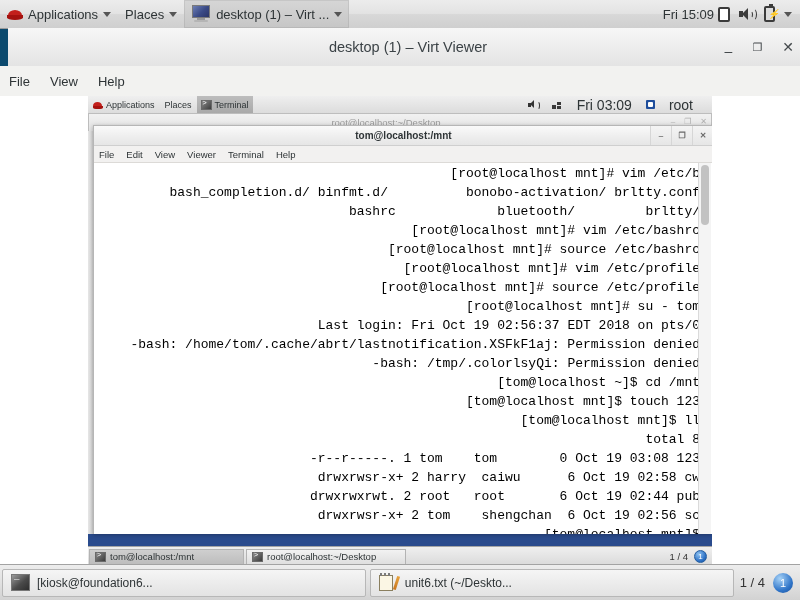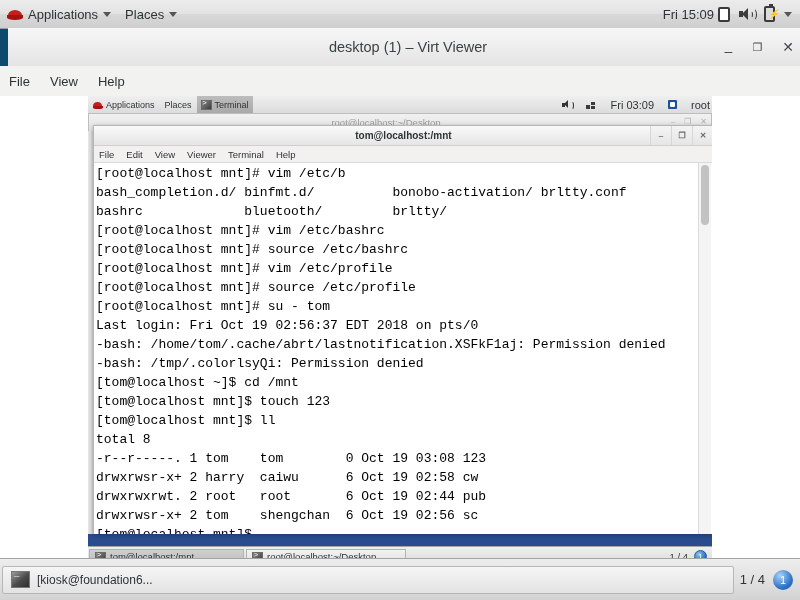--- a/index.html
+++ b/index.html
@@ -2,21 +2,21 @@
 <html><head>
 <meta charset="utf-8">
 <style>
   html,body{margin:0;padding:0;}
   body{
     width:800px;height:600px;overflow:hidden;
     font-family:"Liberation Sans",sans-serif;
     background:#ffffff;
     -webkit-font-smoothing:antialiased;
   }
-  .screen{position:relative;width:800px;height:600px;background:#0c4a6e;}
+  .screen{position:relative;width:800px;height:600px;background:#0c4a6e;text-align:right;}
 
   
   .host-panel{
     position:absolute;left:0;top:0;width:800px;height:28px;
     background:linear-gradient(to bottom,#ececec 0%,#e3e3e3 48%,#d8d8d8 52%,#cfcfcf 100%);
     border-bottom:1px solid #9a9a9a;
     display:flex;align-items:center;
     font-size:13px;color:#2e3436;
   }
   .host-panel .item{display:flex;align-items:center;height:28px;padding:0 7px;gap:5px;cursor:default;}
@@ -116,21 +116,21 @@
     border-bottom:1px solid #9d9d9d;
     display:flex;align-items:center;font-size:9px;color:#2e3436;
   }
   .g-panel .gi{display:flex;align-items:center;height:17px;padding:0 5px;gap:3px;cursor:default;}
   .g-panel .gi.win{background:linear-gradient(to bottom,#bdbdbd,#a9a9a9);padding:0 4px;}
   .g-redhat{width:10px;height:10px;position:relative;}
   .g-redhat .hat{position:absolute;left:0;top:2px;width:9px;height:5px;background:#c3201c;border-radius:60% 60% 40% 40%/90% 90% 30% 30%;}
   .g-redhat .brim{position:absolute;left:0;top:6px;width:10px;height:3px;background:#a5120f;border-radius:0 0 50% 50%;}
   .g-term-ico{width:11px;height:10px;background:linear-gradient(135deg,#8a8a8a,#3c3c3c);border:1px solid #6a6a6a;box-sizing:border-box;position:relative;}
   .g-term-ico:after{content:">";position:absolute;left:1px;top:-2px;color:#fff;font-size:7px;font-family:"Liberation Mono",monospace;}
-  .g-panel .gright{margin-left:auto;display:flex;align-items:center;gap:14px;padding-right:2px;font-size:11px;}
+  .g-panel .gright{margin-left:auto;display:flex;align-items:center;gap:14px;padding-right:19px;font-size:14px;}
   .g-spk{width:10px;height:9px;position:relative;}
   .g-spk .b{position:absolute;left:0;top:2.5px;width:3px;height:4px;background:#333;}
   .g-spk .c{position:absolute;left:2px;top:0;width:0;height:0;border-top:4.5px solid transparent;border-bottom:4.5px solid transparent;border-right:4px solid #333;}
   .g-spk .a{position:absolute;left:6px;top:1px;width:4px;height:7px;border:1px solid #333;border-radius:50%;border-left-color:transparent;border-top-color:transparent;border-bottom-color:transparent;}
   .g-net{width:11px;height:10px;position:relative;}
   .g-net i{position:absolute;background:#3a3a3a;}
   .g-net .s1{left:0;top:5px;width:4px;height:4px;}
   .g-net .s2{left:5px;top:2px;width:4px;height:3px;}
   .g-net .s3{left:5px;top:6px;width:4px;height:3px;}
   .g-user-ico{width:9px;height:9px;background:#1f4e9c;border-radius:1px;position:relative;}
@@ -214,21 +214,21 @@
   .g-pager{font-size:9.5px;color:#333;}
   .g-wsbadge{
     width:13px;height:13px;border-radius:50%;
     background:radial-gradient(circle at 35% 30%,#8fc3f2,#2b6fc4 65%,#1a4f96);
     color:#fff;font-size:8px;display:flex;align-items:center;justify-content:center;
     border:1px solid #245d9f;box-sizing:border-box;
   }
 
   
   .host-taskbar{
-    position:absolute;left:0;bottom:0;width:800px;height:42px;
+    position:absolute;left:0;bottom:0;width:800px;height:36px;
     background:linear-gradient(to bottom,#ededed 0%,#e0e0e0 55%,#d2d2d2 100%);
     border-top:1px solid #a3a3a3;box-sizing:border-box;
     display:flex;align-items:center;font-size:12px;color:#2e3436;
   }
   .ht-item{
     height:28px;margin:0 2px;padding:0 8px;display:flex;align-items:center;gap:7px;
     border:1px solid #b7b7b7;border-radius:2px;box-sizing:border-box;cursor:default;
     background:linear-gradient(to bottom,#f5f5f5,#e3e3e3);
     flex:1 1 0;min-width:0;
   }
@@ -271,20 +271,29 @@
     <div class="item">
       <span class="redhat-ico">
           <i class="hat"></i>
           <i class="brim"></i>
         </span>
       <span>Applications</span>
       <span class="caret"></span>
     </div>
     <div class="item">
       <span>Places</span>
+      <span class="caret"></span>
+    </div>
+    <div class="item active">
+      <span class="monitor-ico">
+          <i class="scr"></i>
+          <i class="std"></i>
+          <i class="base"></i>
+        </span>
+      <span>desktop (1) – Virt ...</span>
       <span class="caret"></span>
     </div>
     <div class="clock">Fri 15:09</div>
     <div class="tray">
       <span class="ico-note"></span>
       <span class="ico-speaker">
           <i class="body"></i>
           <i class="cone"></i>
           <i class="w1"></i>
           <i class="w2"></i>
@@ -417,20 +426,28 @@
       </div>
 
     </div>
   </div>
 
   <div class="host-taskbar">
     <div class="ht-item">
       <span class="tb-term-ico"></span>
       <span class="lbl">[kiosk@foundation6...</span>
     </div>
+    <div class="ht-item">
+      <span class="tb-edit-ico">
+          <i class="pad"></i>
+          <i class="rings"></i>
+          <i class="pen"></i>
+        </span>
+      <span class="lbl">unit6.txt (~/Deskto...</span>
+    </div>
     <div class="ht-right">
       <span class="ht-pager">1 / 4</span>
       <span class="ht-ws">1</span>
     </div>
   </div>
 
 
 </div>
 
 </body></html>

